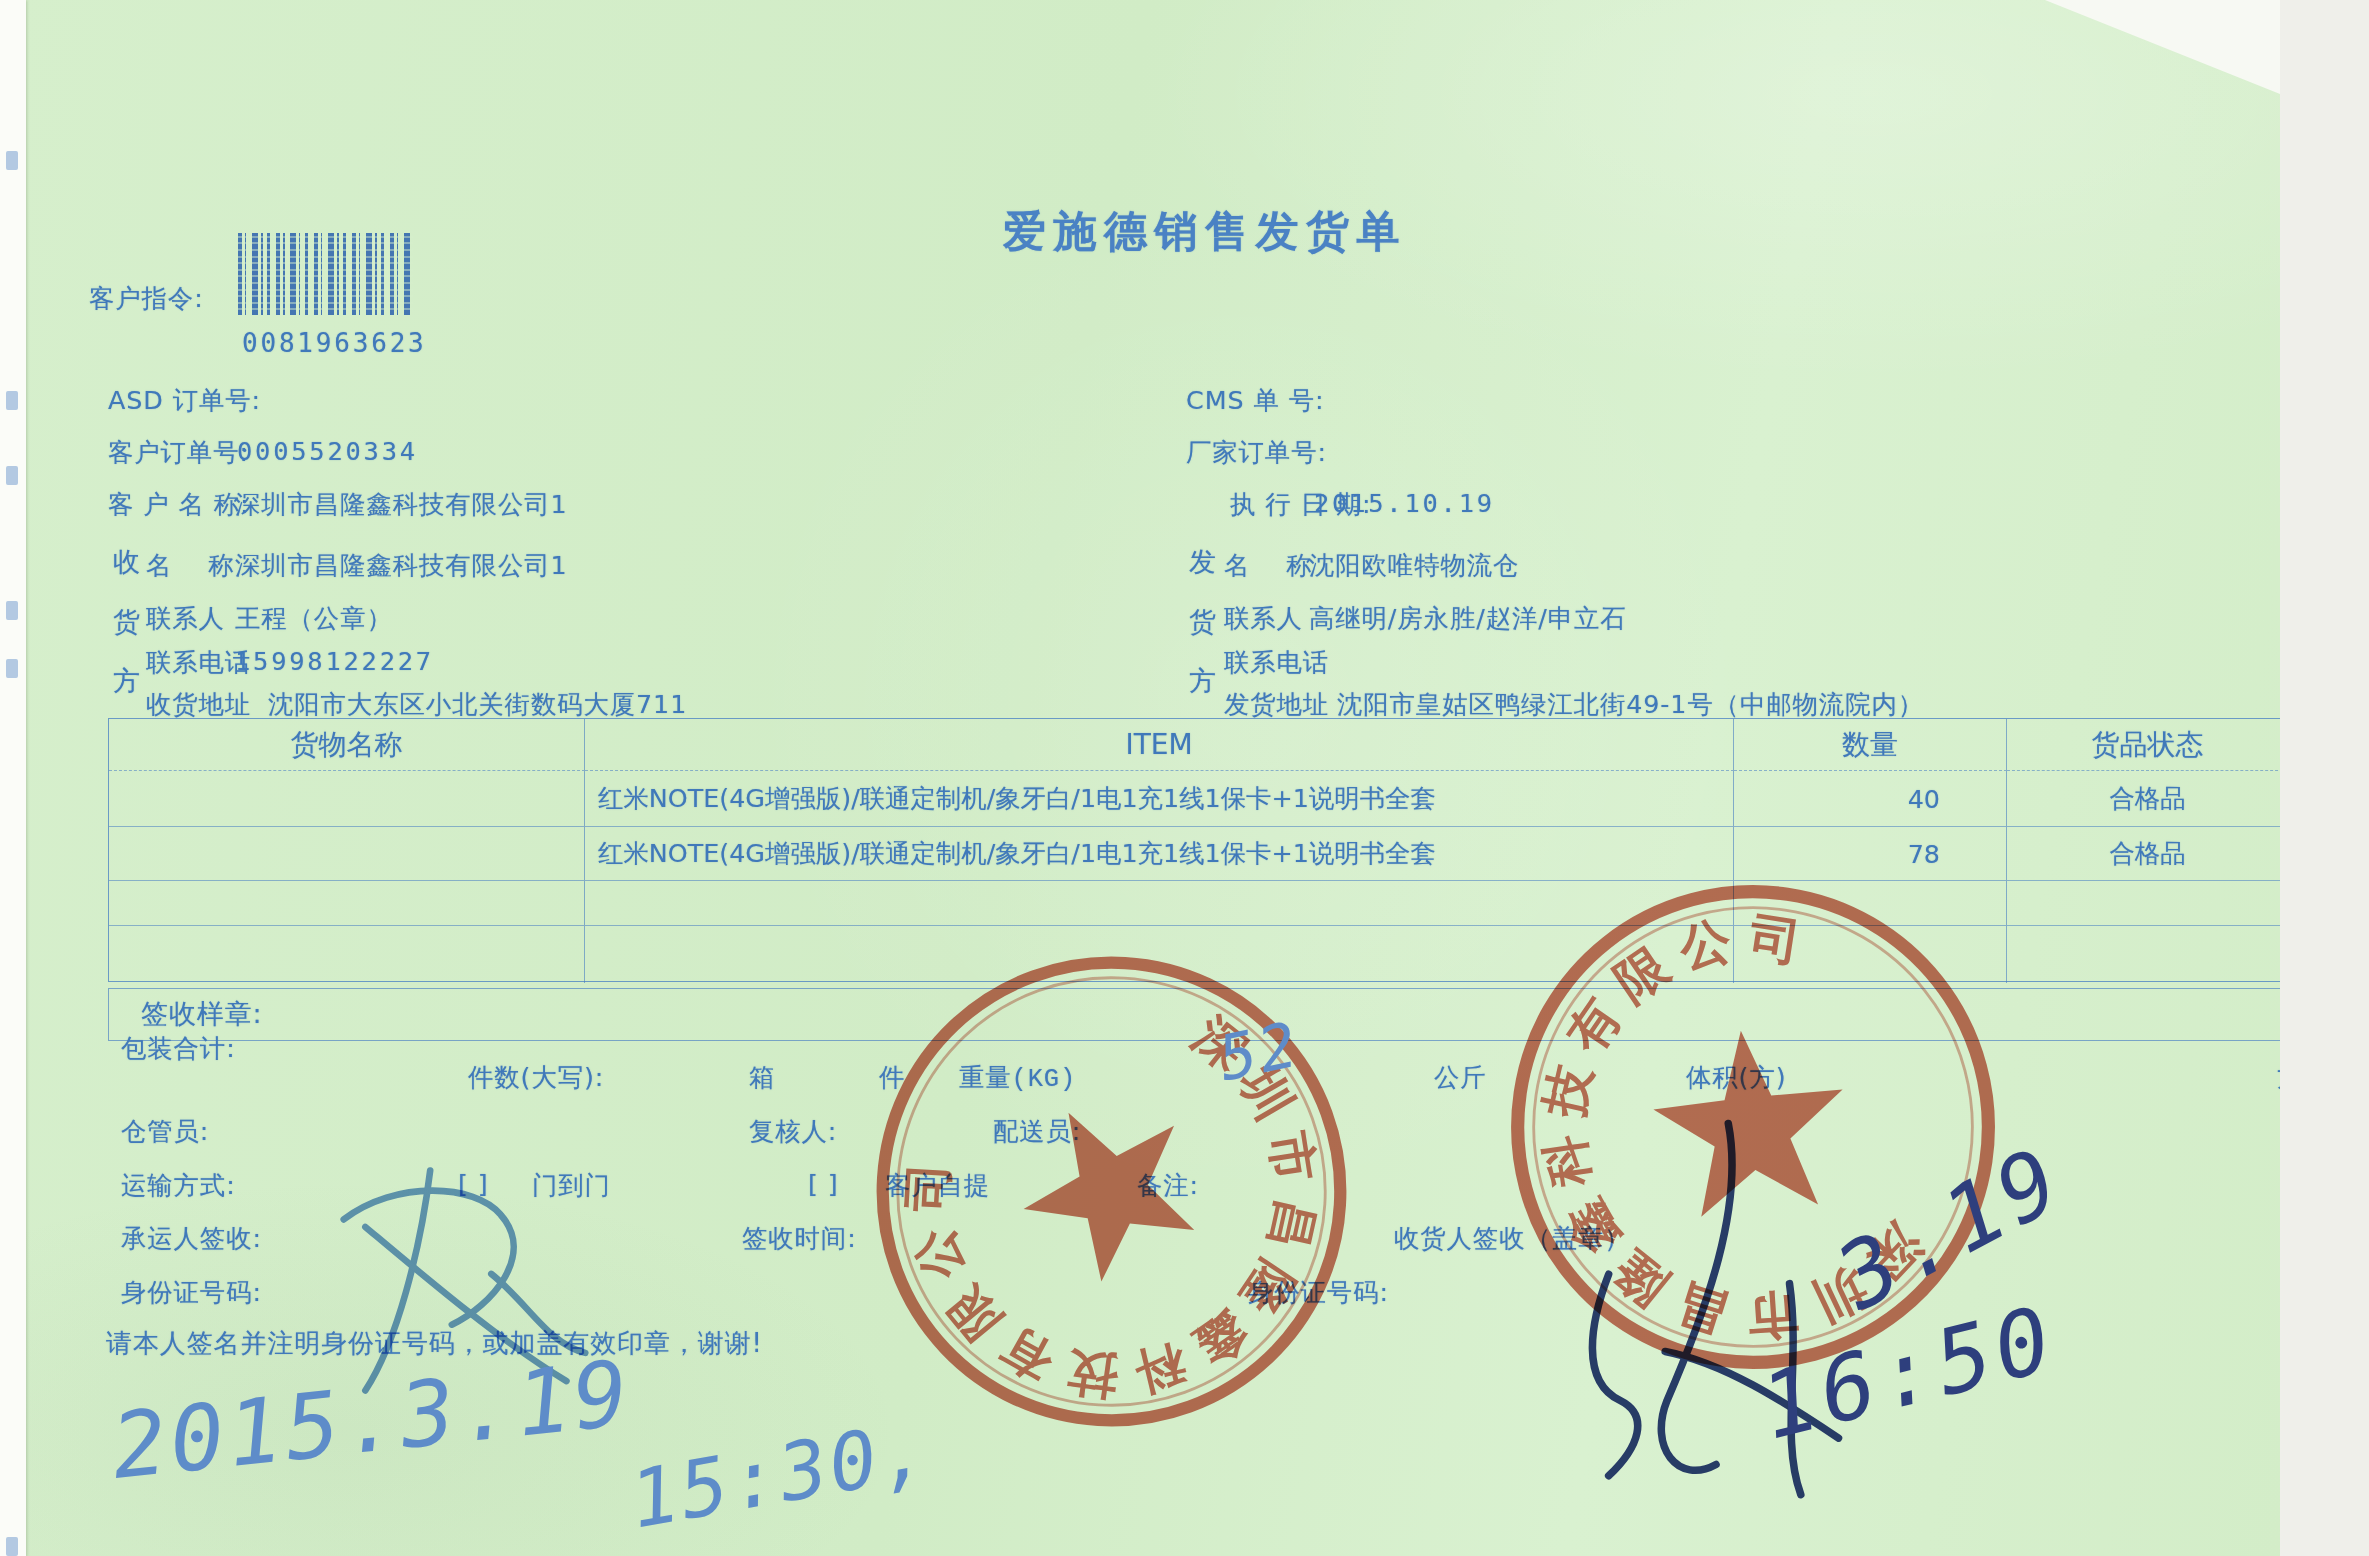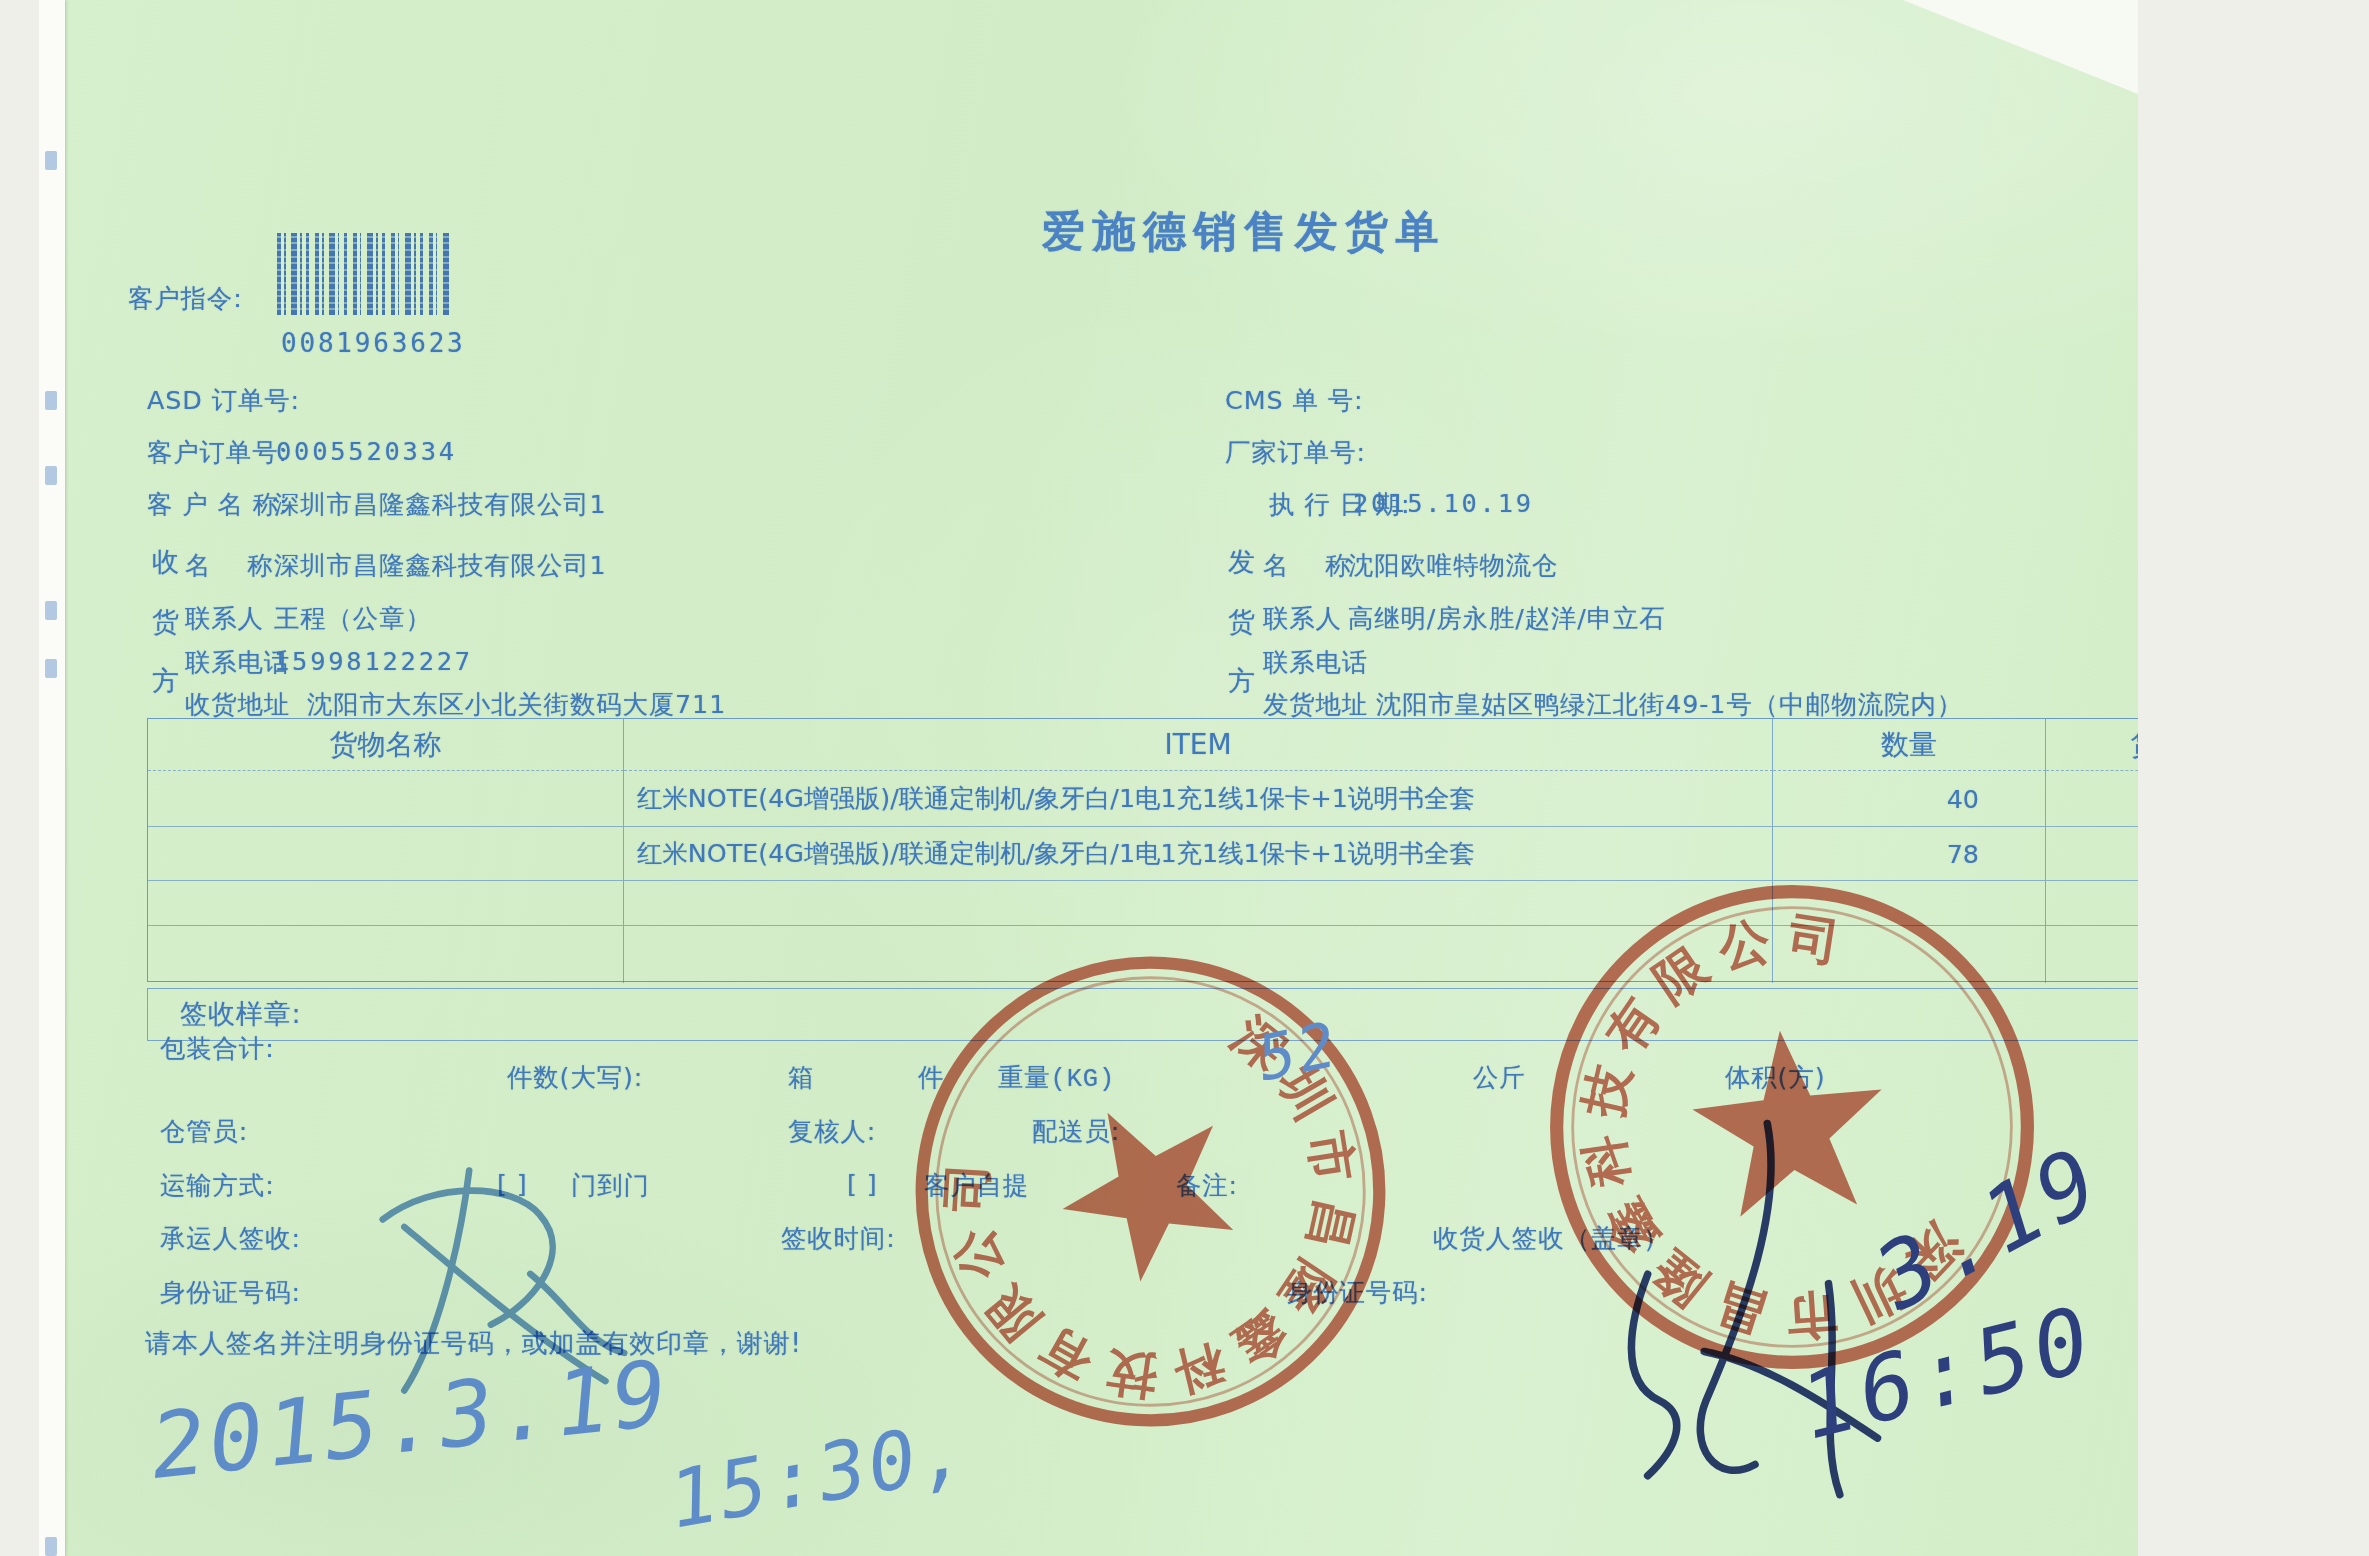--- a/index.html
+++ b/index.html
@@ -1,26 +1,25 @@
 <!DOCTYPE html>
 <html style="font-size:15px"><head>
 <meta charset="utf-8">
 <style>
   html,body{margin:0;padding:0;background:#efefea;}
   .page{
     position:relative;
-    width:2099px;height:1557px;
+    width:2280px;height:1557px;
     overflow:hidden;
     font-family:"DejaVu Sans",sans-serif;
     background:
       radial-gradient(1224px 490px at 82% 6%, rgba(255,255,255,.20), transparent 60%),
       radial-gradient(942px 424px at 15% 92%, rgba(110,150,100,.07), transparent 60%),
       radial-gradient(753px 753px at 55% 45%, rgba(255,255,255,.10), transparent 70%),
       linear-gradient(100deg,#d6efcc,#d1ecc6 45%,#d9f1d0 72%,#d3edc8);
-    margin-left: 39px;
   }
   
   .p{
     position:absolute;
     color:#4079ba;
     font-size:25.4px;
     letter-spacing:0.9px;
     white-space:pre;
     text-shadow:0 0 1.2px rgba(64,121,186,.55);
   }

